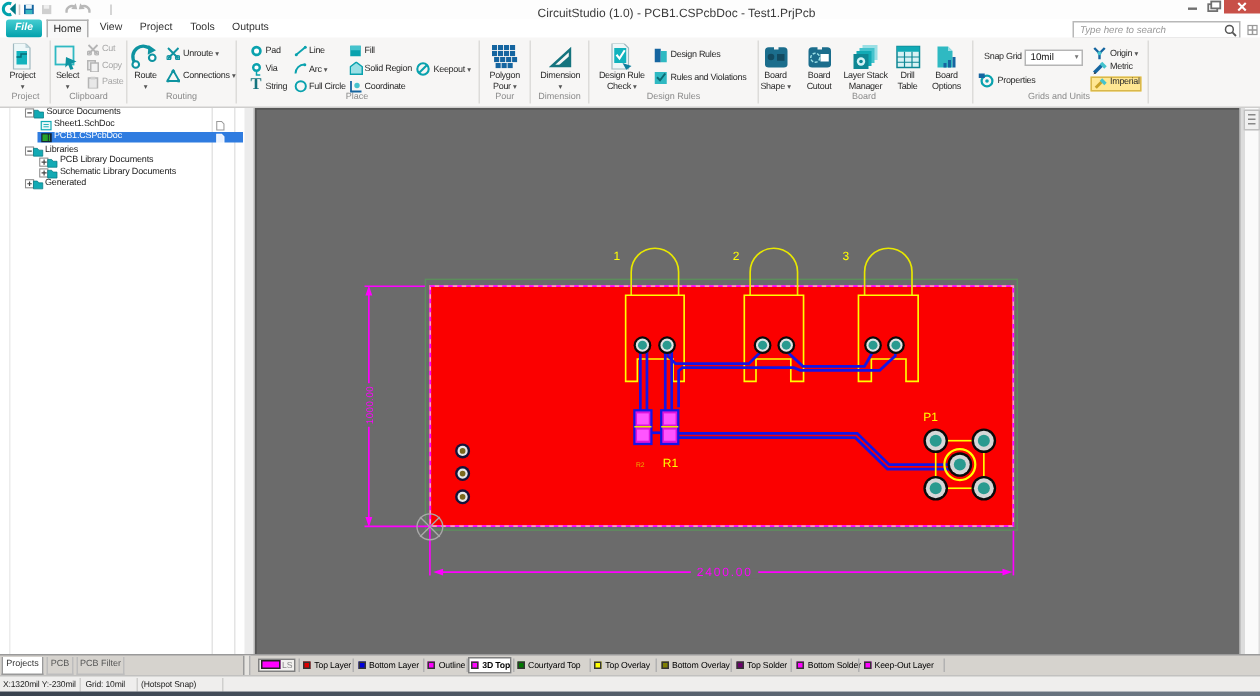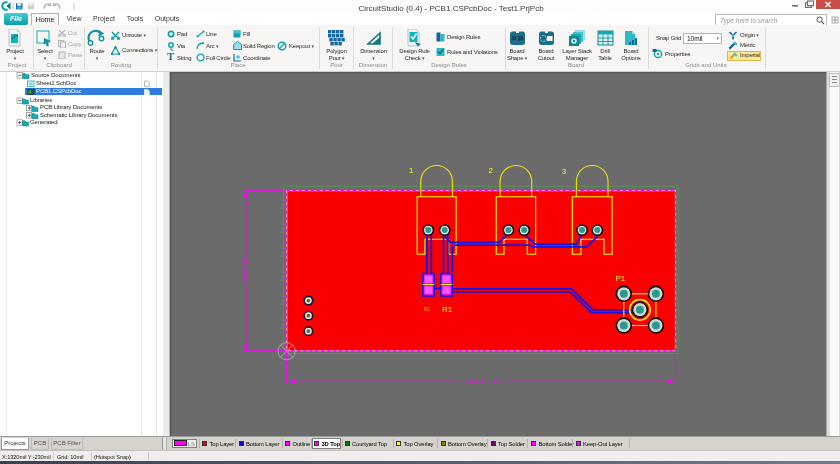--- a/index.html
+++ b/index.html
@@ -48,21 +48,21 @@
   <rect x="17.2" y="3.2" width="4" height="2.6" fill="#e8f2f8"></rect>
   <rect x="17" y="6.6" width="4.6" height="2.8" fill="#35b5c0"></rect>
   <rect x="28" y="3.4" width="6.2" height="6" fill="#cfcfcf"></rect>
   <rect x="29.2" y="3.4" width="3.6" height="2.4" fill="#efefef"></rect>
   <path d="M50 4.8 A3.5 3.5 0 0 0 44.5 8.5" stroke="#b9b9b9" stroke-width="1.6" fill="none"></path>
   <path d="M50.5 2.2 L51.5 6.2 L47.5 6.0 Z" fill="#b9b9b9"></path>
   <path d="M54 4.8 A3.5 3.5 0 0 1 59.5 8.5" stroke="#b9b9b9" stroke-width="1.6" fill="none"></path>
   <path d="M53.5 2.2 L52.5 6.2 L56.5 6.0 Z" fill="#b9b9b9"></path>
   <rect x="73.5" y="3" width="1" height="7" fill="#c8c8c8"></rect>
 </svg>
-<div id="titletext">CircuitStudio (0.4) - PCB1.CSPcbDoc - Test1.PrjPcb</div>
+<div id="titletext">CircuitStudio (1.0) - PCB1.CSPcbDoc - Test1.PrjPcb</div>
 <svg class="abs" style="left:788px;top:0" width="52 " height="10" viewBox="0 0 52 10">
   <rect x="4" y="5" width="6" height="1.6" fill="#707070"></rect>
   <rect x="17.5" y="2.8" width="6" height="4.6" fill="none" stroke="#707070" stroke-width="1.2"></rect>
   <rect x="19.5" y="1" width="6" height="4.6" fill="#fff" stroke="#707070" stroke-width="1.2"></rect>
   <rect x="28" y="0" width="24" height="9" fill="#c85048"></rect>
   <path d="M37.5 2 L42.5 7 M42.5 2 L37.5 7" stroke="#fff" stroke-width="1.4"></path>
 </svg>
 
 <div id="tabrow"></div>
 <div class="abs" style="left:715px;top:14px;width:112px;height:11.5px;background:#fff;border:1px solid #b8b8b8;"></div>

